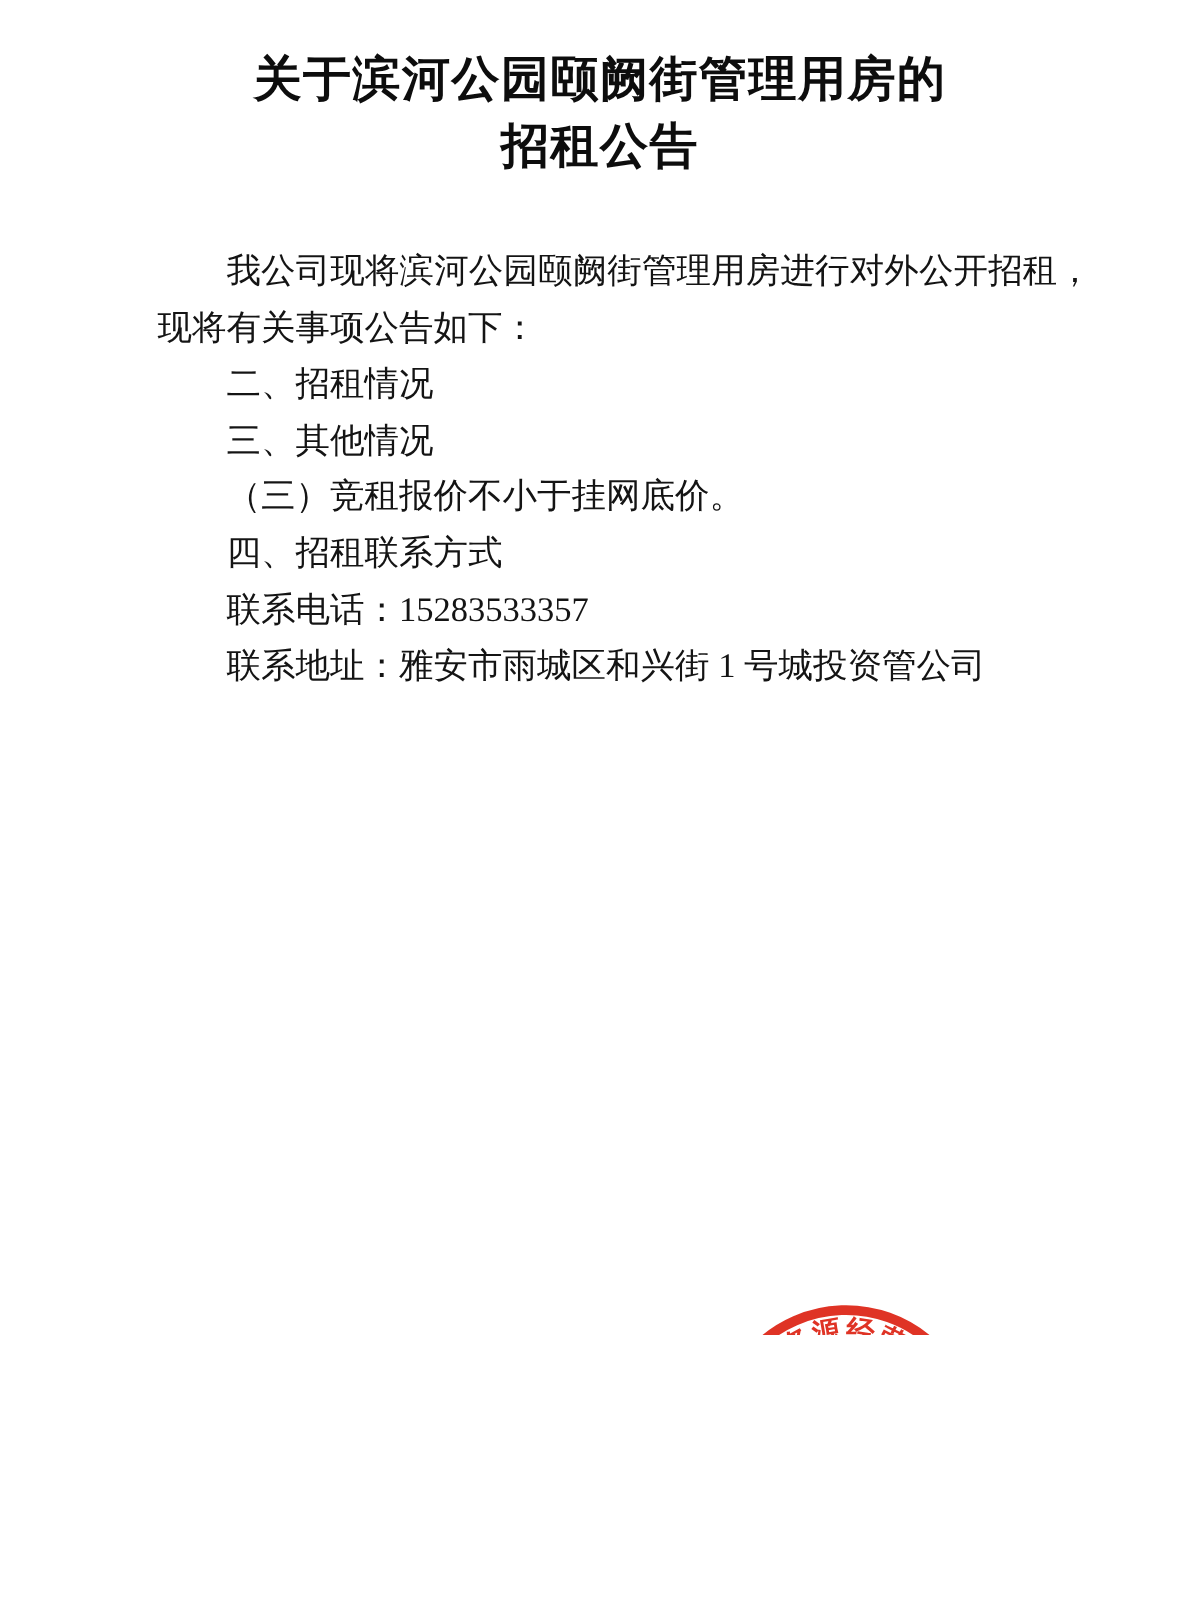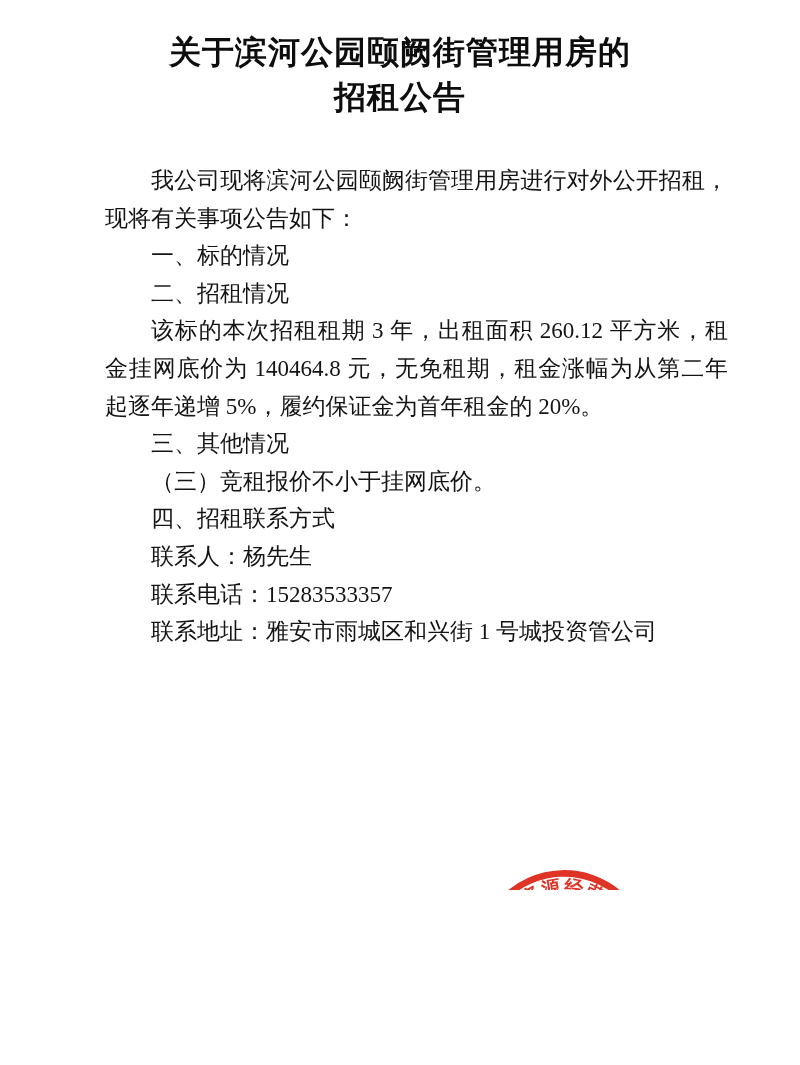--- a/index.html
+++ b/index.html
@@ -64,27 +64,24 @@
 
 <div class="page">
 
   <h1 class="doc-title">
     <span>关于滨河公园颐阙街管理用房的</span><br>
     <span>招租公告</span>
   </h1>
 
   <div class="doc-body">
     <p>我公司现将滨河公园颐阙街管理用房进行对外公开招租，现将有关事项公告如下：</p>
-    <p>一、标的情况</p>
     <p>二、招租情况</p>
-    <p>该标的本次招租租期 3 年，出租面积 260.12 平方米，租金挂网底价为 140464.8 元，无免租期，租金涨幅为从第二年起逐年递增 5%，履约保证金为首年租金的 20%。</p>
     <p>三、其他情况</p>
     <p>（三）竞租报价不小于挂网底价。</p>
     <p>四、招租联系方式</p>
-    <p>联系人：杨先生</p>
     <p>联系电话：15283533357</p>
     <p>联系地址：雅安市雨城区和兴街 1 号城投资管公司</p>
   </div>
 
   <div class="sign-company">雅安城投城市资源经营管理有限公司</div>
   <div class="sign-date">2024 年 11 月 18 日</div>
 
   <svg class="seal" viewBox="0 0 200 200" xmlns="http://www.w3.org/2000/svg">
     <defs>
       <path id="arcTop" d="M 60.4,156.5 A 69,69 0 1 1 139.6,156.5" fill="none"></path>

